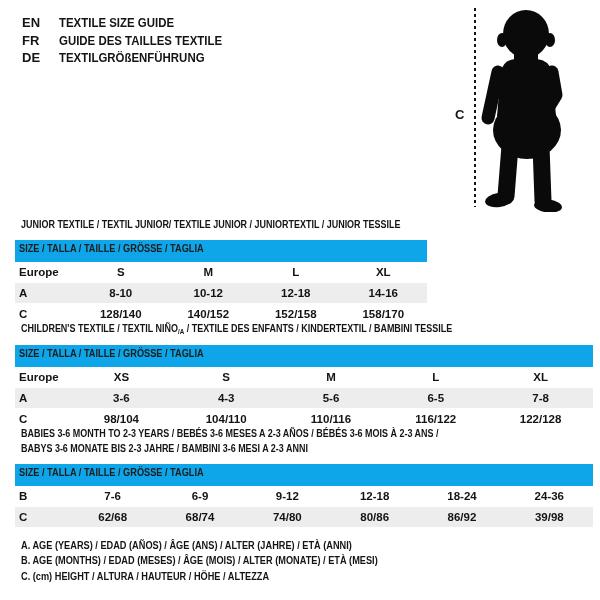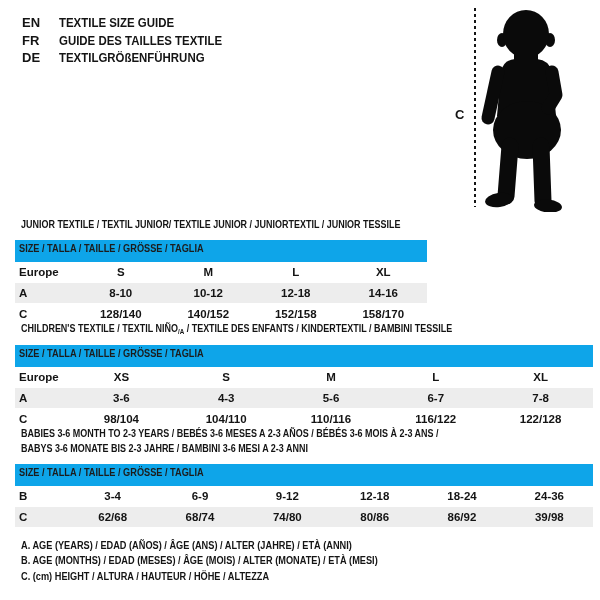--- a/index.html
+++ b/index.html
@@ -127,21 +127,21 @@
           <div class="cell">S</div>
           <div class="cell">M</div>
           <div class="cell">L</div>
           <div class="cell">XL</div>
         </div>
         <div class="trow">
           <div class="cell first">A</div>
           <div class="cell">3-6</div>
           <div class="cell">4-3</div>
           <div class="cell">5-6</div>
-          <div class="cell">6-7</div>
+          <div class="cell">6-5</div>
           <div class="cell">7-8</div>
         </div>
         <div class="trow">
           <div class="cell first">C</div>
           <div class="cell">98/104</div>
           <div class="cell">104/110</div>
           <div class="cell">110/116</div>
           <div class="cell">116/122</div>
           <div class="cell">122/128</div>
         </div>
@@ -152,21 +152,21 @@
     <div>BABIES 3-6 MONTH TO 2-3 YEARS / BEBÉS 3-6 MESES A 2-3 AÑOS / BÉBÉS 3-6 MOIS À 2-3 ANS /</div>
     <div>BABYS 3-6 MONATE BIS 2-3 JAHRE / BAMBINI 3-6 MESI A 2-3 ANNI</div>
   </div>
   <div class="tbl w2 pos-t3">
     <div class="thead">
       <span>SIZE / TALLA / TAILLE / GRÖSSE / TAGLIA</span>
     </div>
     <div class="rows">
         <div class="trow">
           <div class="cell first">B</div>
-          <div class="cell">3-4</div>
+          <div class="cell">7-6</div>
           <div class="cell">6-9</div>
           <div class="cell">9-12</div>
           <div class="cell">12-18</div>
           <div class="cell">18-24</div>
           <div class="cell">24-36</div>
         </div>
         <div class="trow">
           <div class="cell first">C</div>
           <div class="cell">62/68</div>
           <div class="cell">68/74</div>

